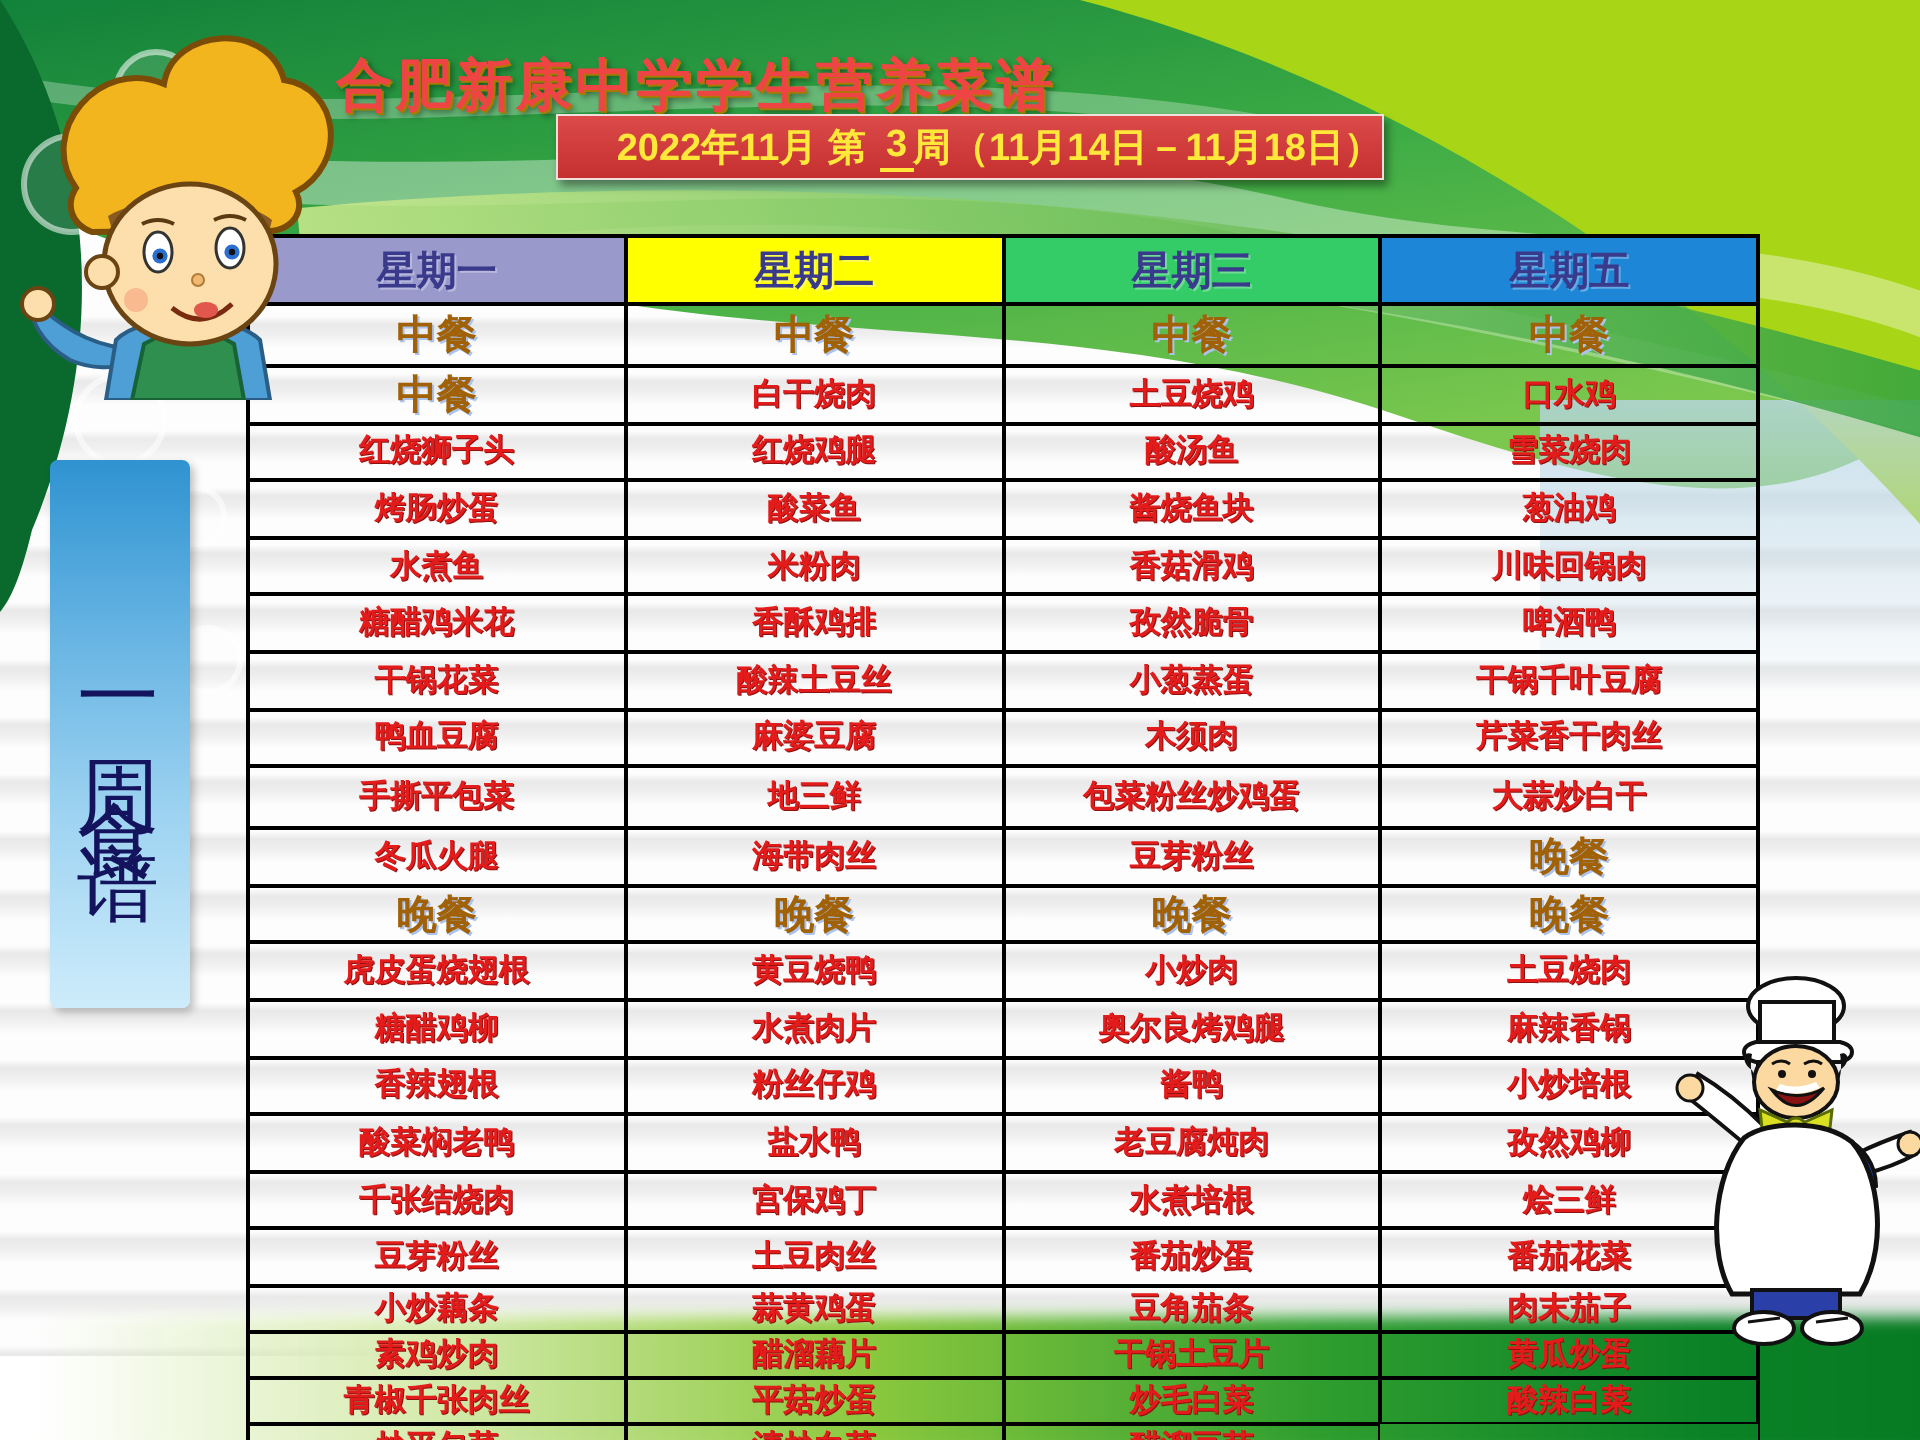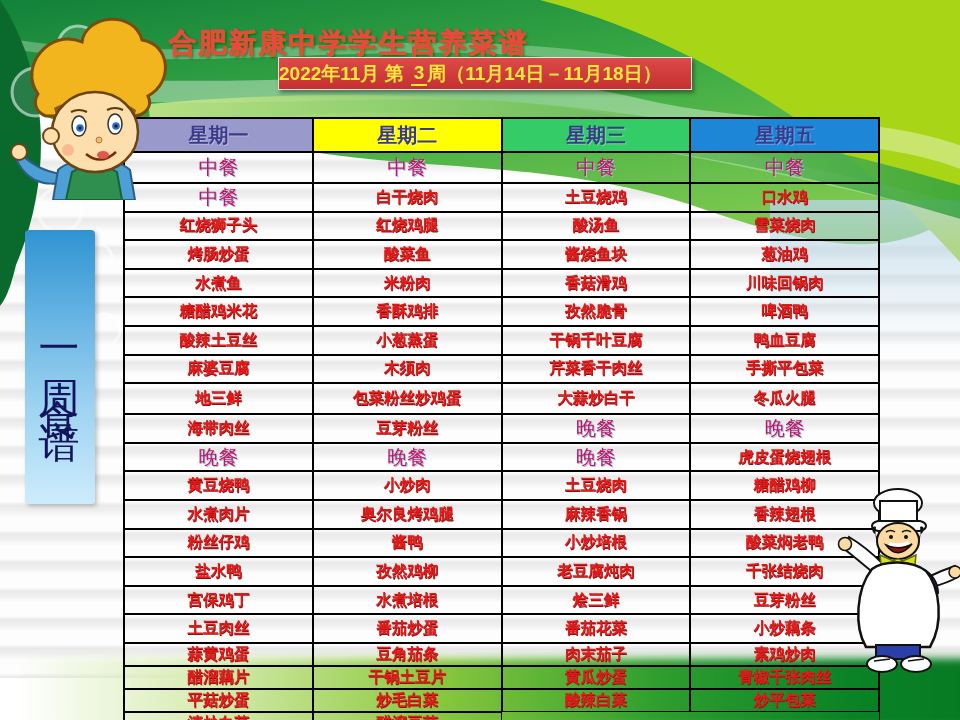--- a/index.html
+++ b/index.html
@@ -16,41 +16,41 @@
     background:linear-gradient(90deg,rgba(255,255,255,0) 3%,#d8ecb2 22%,#8cc93e 45%,#2f9e2f 68%,#0b8226 88%,#077a22 100%);
     filter:blur(4px);}
 
   .title{position:absolute;left:168px;top:24px;font-size:28px;font-weight:bold;letter-spacing:2px;
     color:#ef4444;font-family:"DejaVu Serif","Liberation Serif",serif;
     text-shadow:1px 1px 0 #a77b00,2px 2px 3px rgba(0,0,0,.45);}
 
   .banner{position:absolute;left:278px;top:57px;width:412px;height:31px;
     background:linear-gradient(180deg,#DC4A4A,#C52F2F);
     border:1px solid #f3dede;box-shadow:2px 3px 4px rgba(0,0,0,.4);
-    display:flex;align-items:center;justify-content:flex-start;
+    display:flex;align-items:center;justify-content:flex-end;
     color:#FFE83A;font-size:19px;font-weight:bold;white-space:nowrap;}
   .banner .week{border-bottom:2px solid #FFE83A;padding:0 3px;margin-left:7px;}
 
   .side-label{position:absolute;left:25px;top:230px;width:70px;height:274px;border-radius:4px;
     background:linear-gradient(180deg,#2f93d1 0%,#63b2e2 30%,#9ed3f1 65%,#cdecfb 100%);
     box-shadow:2px 2px 4px rgba(0,0,0,.25);
     display:flex;align-items:center;justify-content:center;
     writing-mode:vertical-rl;text-orientation:upright;letter-spacing:20px;
     font-family:"DejaVu Serif","Liberation Serif",serif;
     font-size:41px;color:#14145e;}
 
   
   .menu-table{position:absolute;left:123px;top:117px;width:755px;
     display:grid;grid-template-columns:repeat(4,1fr);
     grid-template-rows:34px 31px repeat(7,28.6px) 31px repeat(8,28.6px);
     border:1px solid #000;}
   .cell{border:1px solid #000;display:flex;align-items:center;justify-content:center;
     overflow:hidden;white-space:nowrap;}
   .day-cell{font-size:20px;font-weight:bold;color:#3A3A8C;text-shadow:1px 1px 0 rgba(255,255,255,.3);}
-  .meal-cell{font-size:20px;font-weight:normal;color:#be185d;background:transparent;
+  .meal-cell{font-size:20px;font-weight:bold;color:#a16207;background:transparent;
     text-shadow:1px 1px 0 #aac2ee;}
   .dish-cell{font-size:15.5px;font-weight:bold;color:#E31B1B;background:transparent;
     text-shadow:.5px .5px 0 #8c1212;}
 
   .chef-boy{position:absolute;left:2px;top:2px;}
   .chef-big{position:absolute;left:834px;top:487px;}
 </style>
 </head>
 <body>
 
@@ -129,20 +129,21 @@
       <div class="cell dish-cell">酱烧鱼块</div>
       <div class="cell dish-cell">葱油鸡</div>
       <div class="cell dish-cell">水煮鱼</div>
       <div class="cell dish-cell">米粉肉</div>
       <div class="cell dish-cell">香菇滑鸡</div>
       <div class="cell dish-cell">川味回锅肉</div>
       <div class="cell dish-cell">糖醋鸡米花</div>
       <div class="cell dish-cell">香酥鸡排</div>
       <div class="cell dish-cell">孜然脆骨</div>
       <div class="cell dish-cell">啤酒鸭</div>
+      <div class="cell dish-cell">干锅花菜</div>
       <div class="cell dish-cell">酸辣土豆丝</div>
       <div class="cell dish-cell">小葱蒸蛋</div>
       <div class="cell dish-cell">干锅千叶豆腐</div>
       <div class="cell dish-cell">鸭血豆腐</div>
       <div class="cell dish-cell">麻婆豆腐</div>
       <div class="cell dish-cell">木须肉</div>
       <div class="cell dish-cell">芹菜香干肉丝</div>
       <div class="cell dish-cell">手撕平包菜</div>
       <div class="cell dish-cell">地三鲜</div>
       <div class="cell dish-cell">包菜粉丝炒鸡蛋</div>
@@ -162,22 +163,22 @@
       <div class="cell dish-cell">糖醋鸡柳</div>
       <div class="cell dish-cell">水煮肉片</div>
       <div class="cell dish-cell">奥尔良烤鸡腿</div>
       <div class="cell dish-cell">麻辣香锅</div>
       <div class="cell dish-cell">香辣翅根</div>
       <div class="cell dish-cell">粉丝仔鸡</div>
       <div class="cell dish-cell">酱鸭</div>
       <div class="cell dish-cell">小炒培根</div>
       <div class="cell dish-cell">酸菜焖老鸭</div>
       <div class="cell dish-cell">盐水鸭</div>
+      <div class="cell dish-cell">老豆腐炖肉</div>
       <div class="cell dish-cell">孜然鸡柳</div>
-      <div class="cell dish-cell">老豆腐炖肉</div>
       <div class="cell dish-cell">千张结烧肉</div>
       <div class="cell dish-cell">宫保鸡丁</div>
       <div class="cell dish-cell">水煮培根</div>
       <div class="cell dish-cell">烩三鲜</div>
       <div class="cell dish-cell">豆芽粉丝</div>
       <div class="cell dish-cell">土豆肉丝</div>
       <div class="cell dish-cell">番茄炒蛋</div>
       <div class="cell dish-cell">番茄花菜</div>
       <div class="cell dish-cell">小炒藕条</div>
       <div class="cell dish-cell">蒜黄鸡蛋</div>

